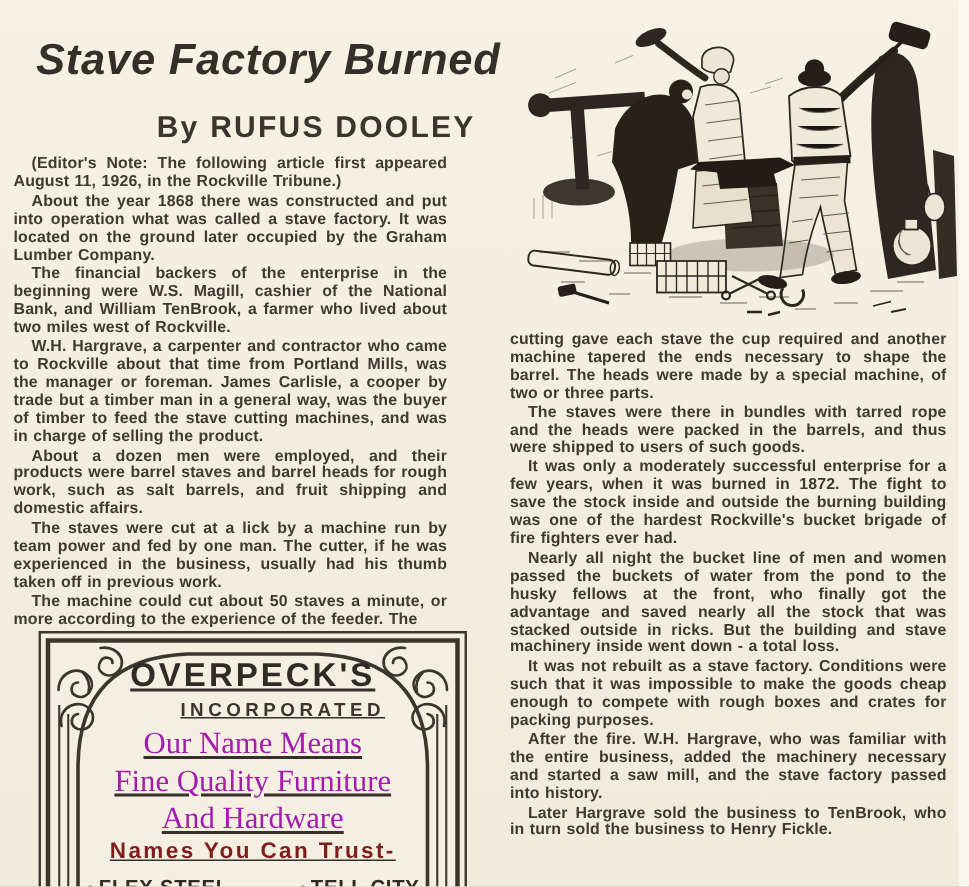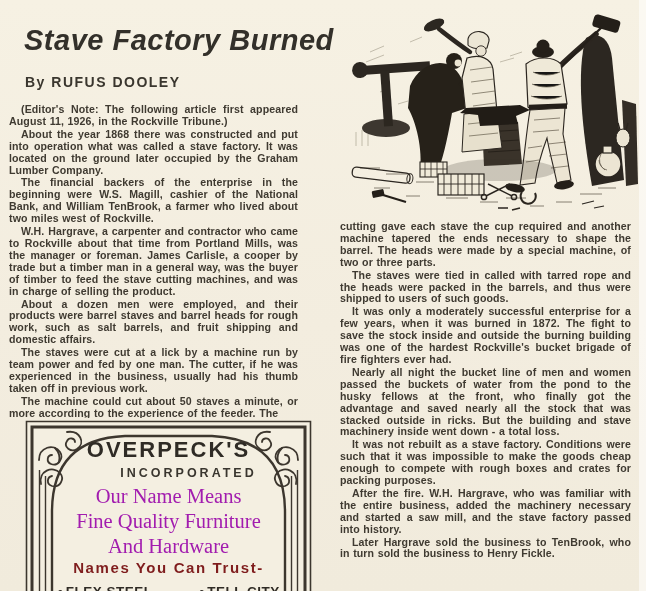--- a/index.html
+++ b/index.html
@@ -13,36 +13,36 @@
   }
   .edge-light{position:absolute;right:0;top:0;width:7px;height:100%;background:rgba(255,255,255,.55);}
   .title{
     position:absolute;left:24px;top:24px;width:320px;
     font-size:29px;font-weight:700;letter-spacing:.5px;color:#33302a;
     white-space:nowrap;
     font-style:italic;
   }
   .byline{
     position:absolute;left:25px;top:74px;width:292px;
-    text-align:left;font-size:14px;font-weight:700;letter-spacing:1.5px;color:#3a362e;
+    text-align:right;font-size:20px;font-weight:700;letter-spacing:1.5px;color:#3a362e;
   }
   .col{
     position:absolute;
     font-size:10.6px;font-weight:700;line-height:11.9px;
     text-align:justify;letter-spacing:.1px;word-spacing:.5px;
   }
   .col p{margin:0 0 1px 0;}
   .col p.ind{text-indent:12px;}
   .left-col{left:9px;top:104px;width:289px;height:314px;overflow:hidden;}
   .right-col{left:340px;top:221px;width:291px;height:370px;overflow:hidden;}
   .illustration{position:absolute;left:350px;top:12px;width:292px;height:207px;}
   .end-dot{font-size:13px;line-height:10px;vertical-align:-2px;}
   .ad{
     position:absolute;left:25px;top:420px;width:287px;height:172px;
-    background:#f4efe1;text-align:center;color:#34302a;
+    background:#f4efe1;text-align:center;color:#34302a;text-decoration:underline;
   }
   .ad-frame{position:absolute;left:0;top:0;width:287px;height:172px;}
   .ad-inner{position:relative;z-index:2;padding-top:17px;}
   .ad-name{font-size:22px;font-weight:700;letter-spacing:2px;color:#2f2b25;}
   .ad-sub{margin-top:3px;font-size:12.5px;font-weight:700;letter-spacing:3px;color:#3a362f;margin-left:40px;}
   .ad-serif{font-family:"Liberation Serif",serif;font-size:20.5px;font-weight:400;line-height:23px;color:#a21caf;margin-top:2px;}
   .ad-serif.first{margin-top:5px;}
   .ad-trust{margin-top:1px;font-size:15px;font-weight:700;letter-spacing:1.6px;color:#7f1d1d;}
   .ad-brands{display:flex;justify-content:center;gap:46px;margin-top:8px;font-size:13.5px;font-weight:700;letter-spacing:.5px;color:#2f2b25;}
   .ad-brand .blt{font-size:10px;vertical-align:1px;margin-right:2px;}
@@ -160,21 +160,21 @@
       <path d="M249 148 a10 10 0 0 0 8 10 M251 142 a12 12 0 0 0 4 16" stroke="#5a5244" stroke-width="0.7" fill="none"></path>
       <ellipse cx="273" cy="126" rx="7" ry="9" fill="#ece5d3" stroke="#2b2620" stroke-width="1"></ellipse>
       <path d="M270 118 l-2 -7 M276 118 l2 -7" stroke="#2b2620" stroke-width="1.4"></path>
 
       <path d="M232 192 l12 -3 M244 196 l10 -2" stroke="#2b2620" stroke-width="1.2"></path>
     </svg>
   </div>
 
   <div class="col right-col">
     <p>cutting gave each stave the cup required and another machine tapered the ends necessary to shape the barrel. The heads were made by a special machine, of two or three parts.</p>
-    <p class="ind">The staves were tied in called with tarred rope and the heads were packed in the barrels, and thus were shipped to users of such goods.</p>
+    <p class="ind">The staves were there in bundles with tarred rope and the heads were packed in the barrels, and thus were shipped to users of such goods.</p>
     <p class="ind">It was only a moderately successful enterprise for a few years, when it was burned in 1872. The fight to save the stock inside and outside the burning building was one of the hardest Rockville's bucket brigade of fire fighters ever had.</p>
     <p class="ind">Nearly all night the bucket line of men and women passed the buckets of water from the pond to the husky fellows at the front, who finally got the advantage and saved nearly all the stock that was stacked outside in ricks. But the building and stave machinery inside went down - a total loss.</p>
     <p class="ind">It was not rebuilt as a stave factory. Conditions were such that it was impossible to make the goods cheap enough to compete with rough boxes and crates for packing purposes.</p>
     <p class="ind">After the fire. W.H. Hargrave, who was familiar with the entire business, added the machinery necessary and started a saw mill, and the stave factory passed into history.</p>
     <p class="ind">Later Hargrave sold the business to TenBrook, who in turn sold the business to Henry Fickle.</p>
   </div>
 
   <div class="ad">
     <svg class="ad-frame" width="287" height="172" viewBox="0 0 287 172" xmlns="http://www.w3.org/2000/svg">
       <g fill="none" stroke="#3c362e">

